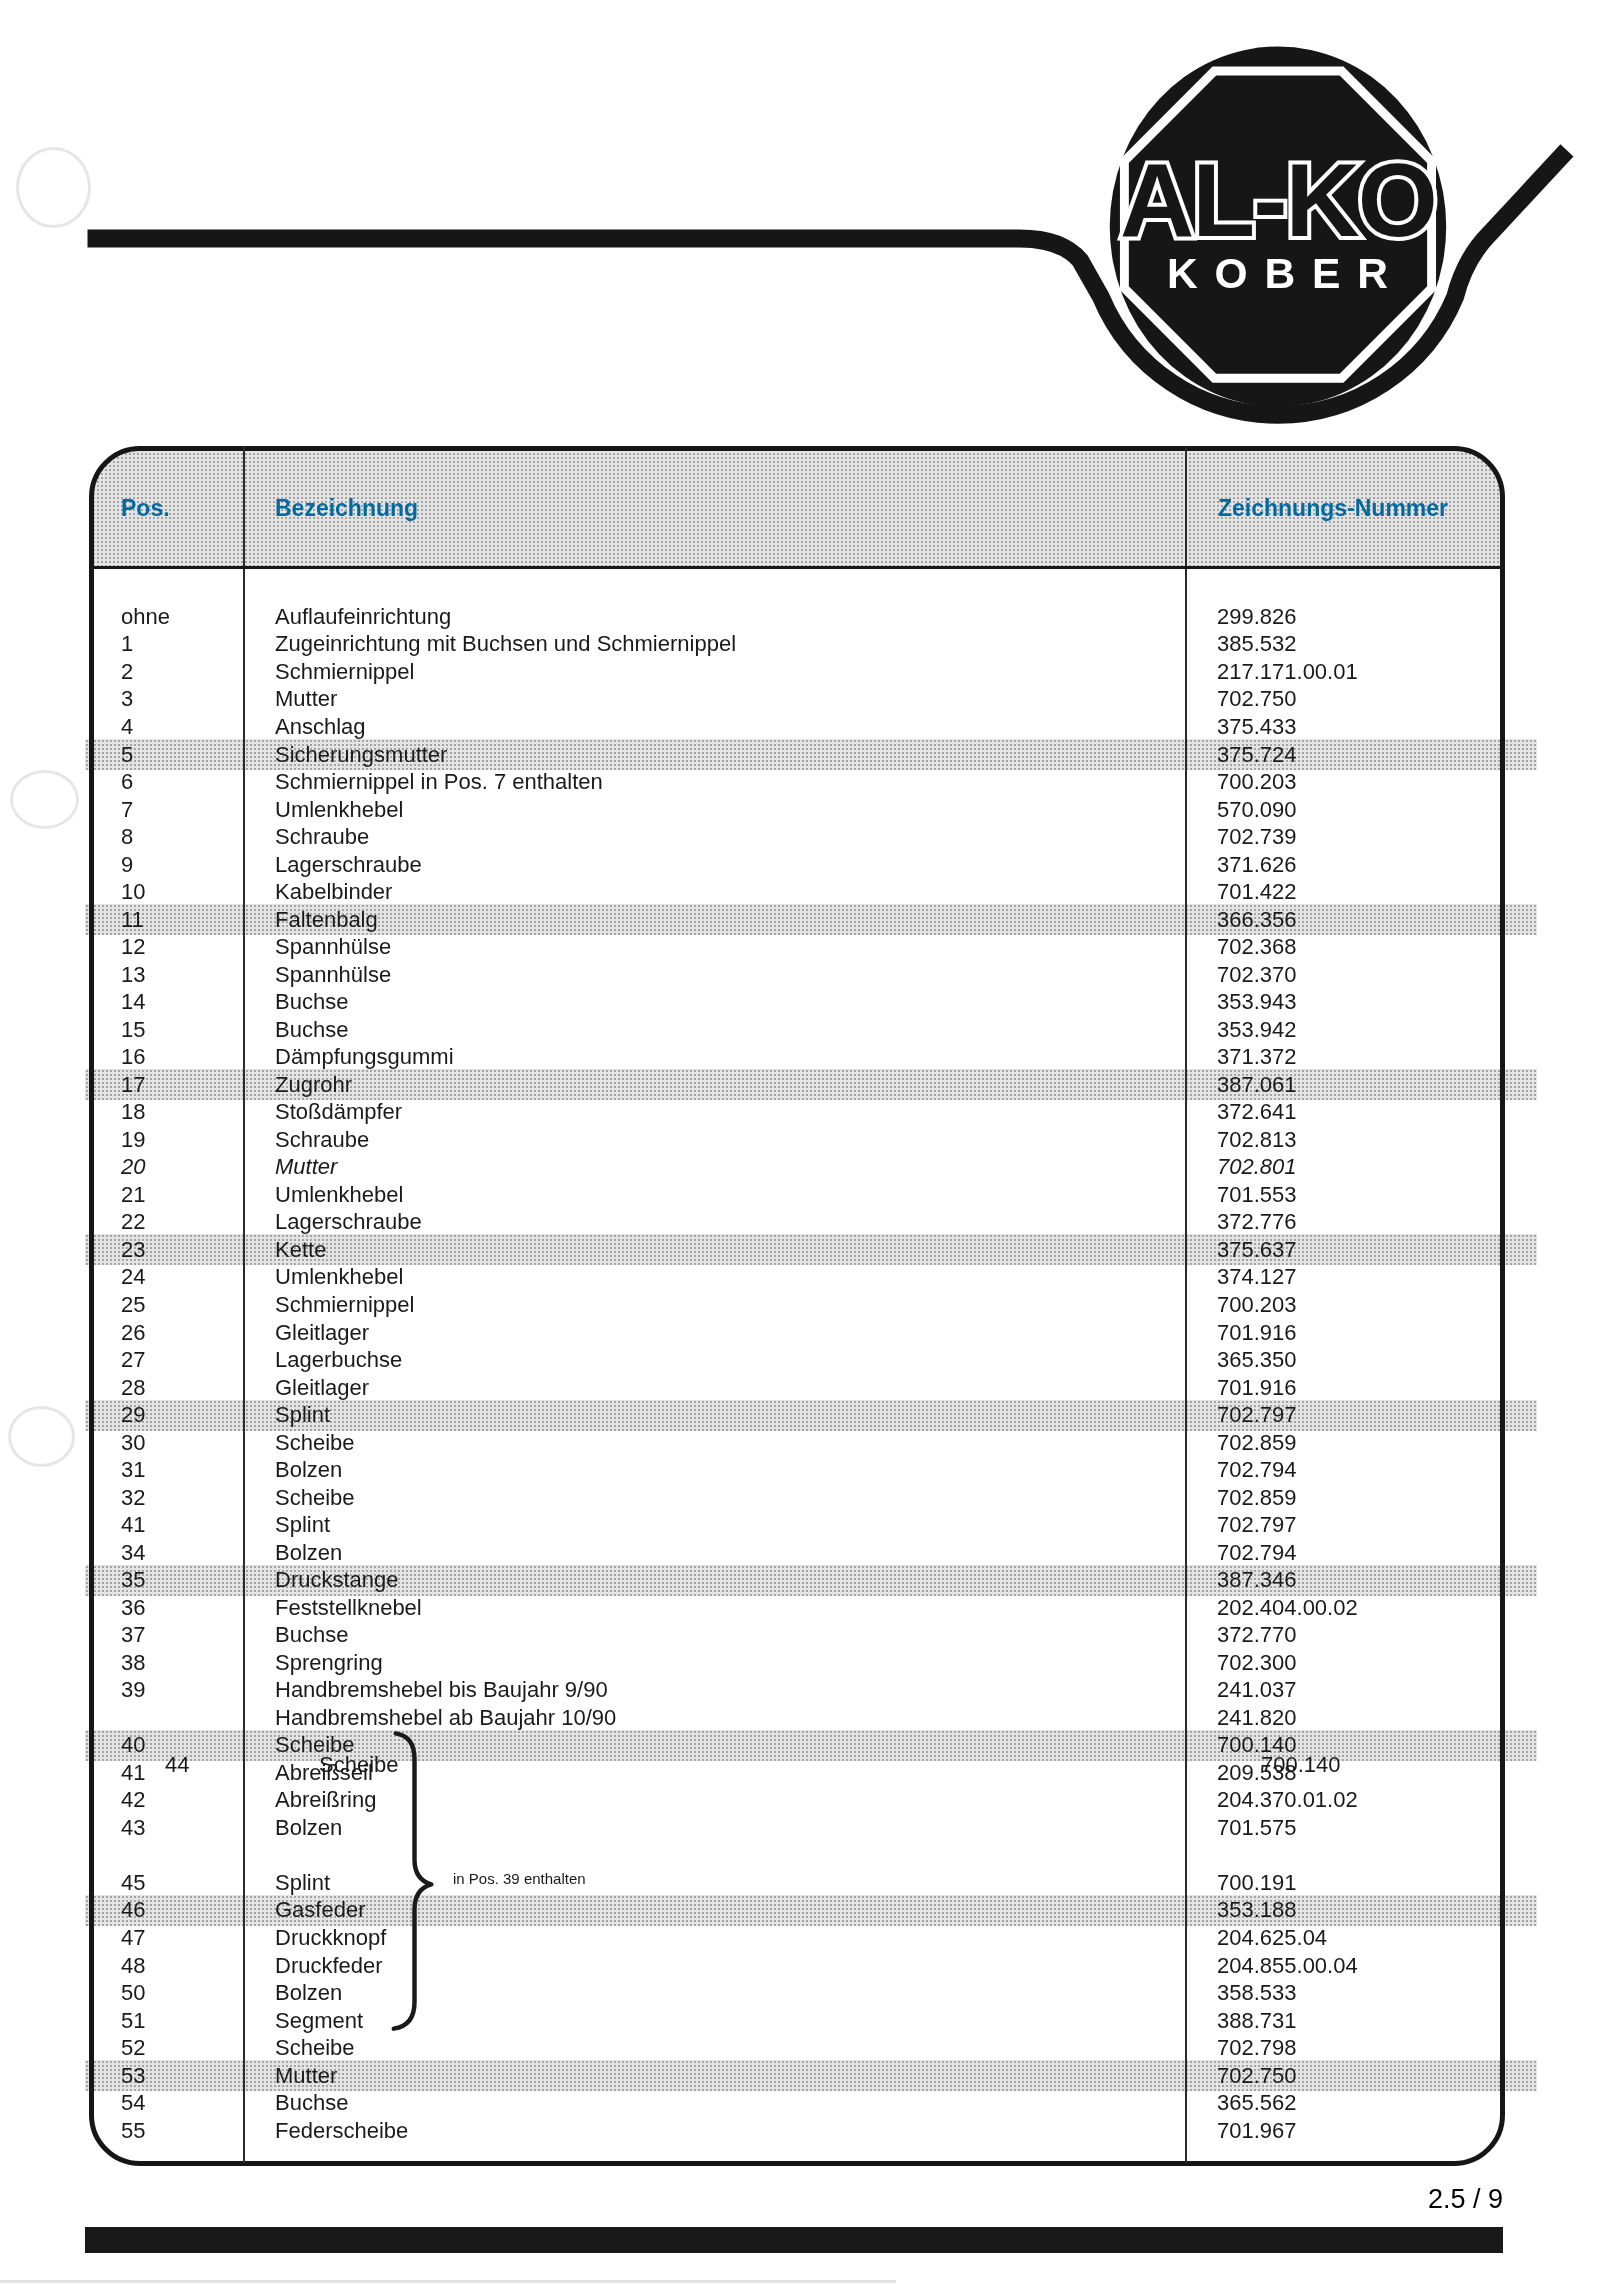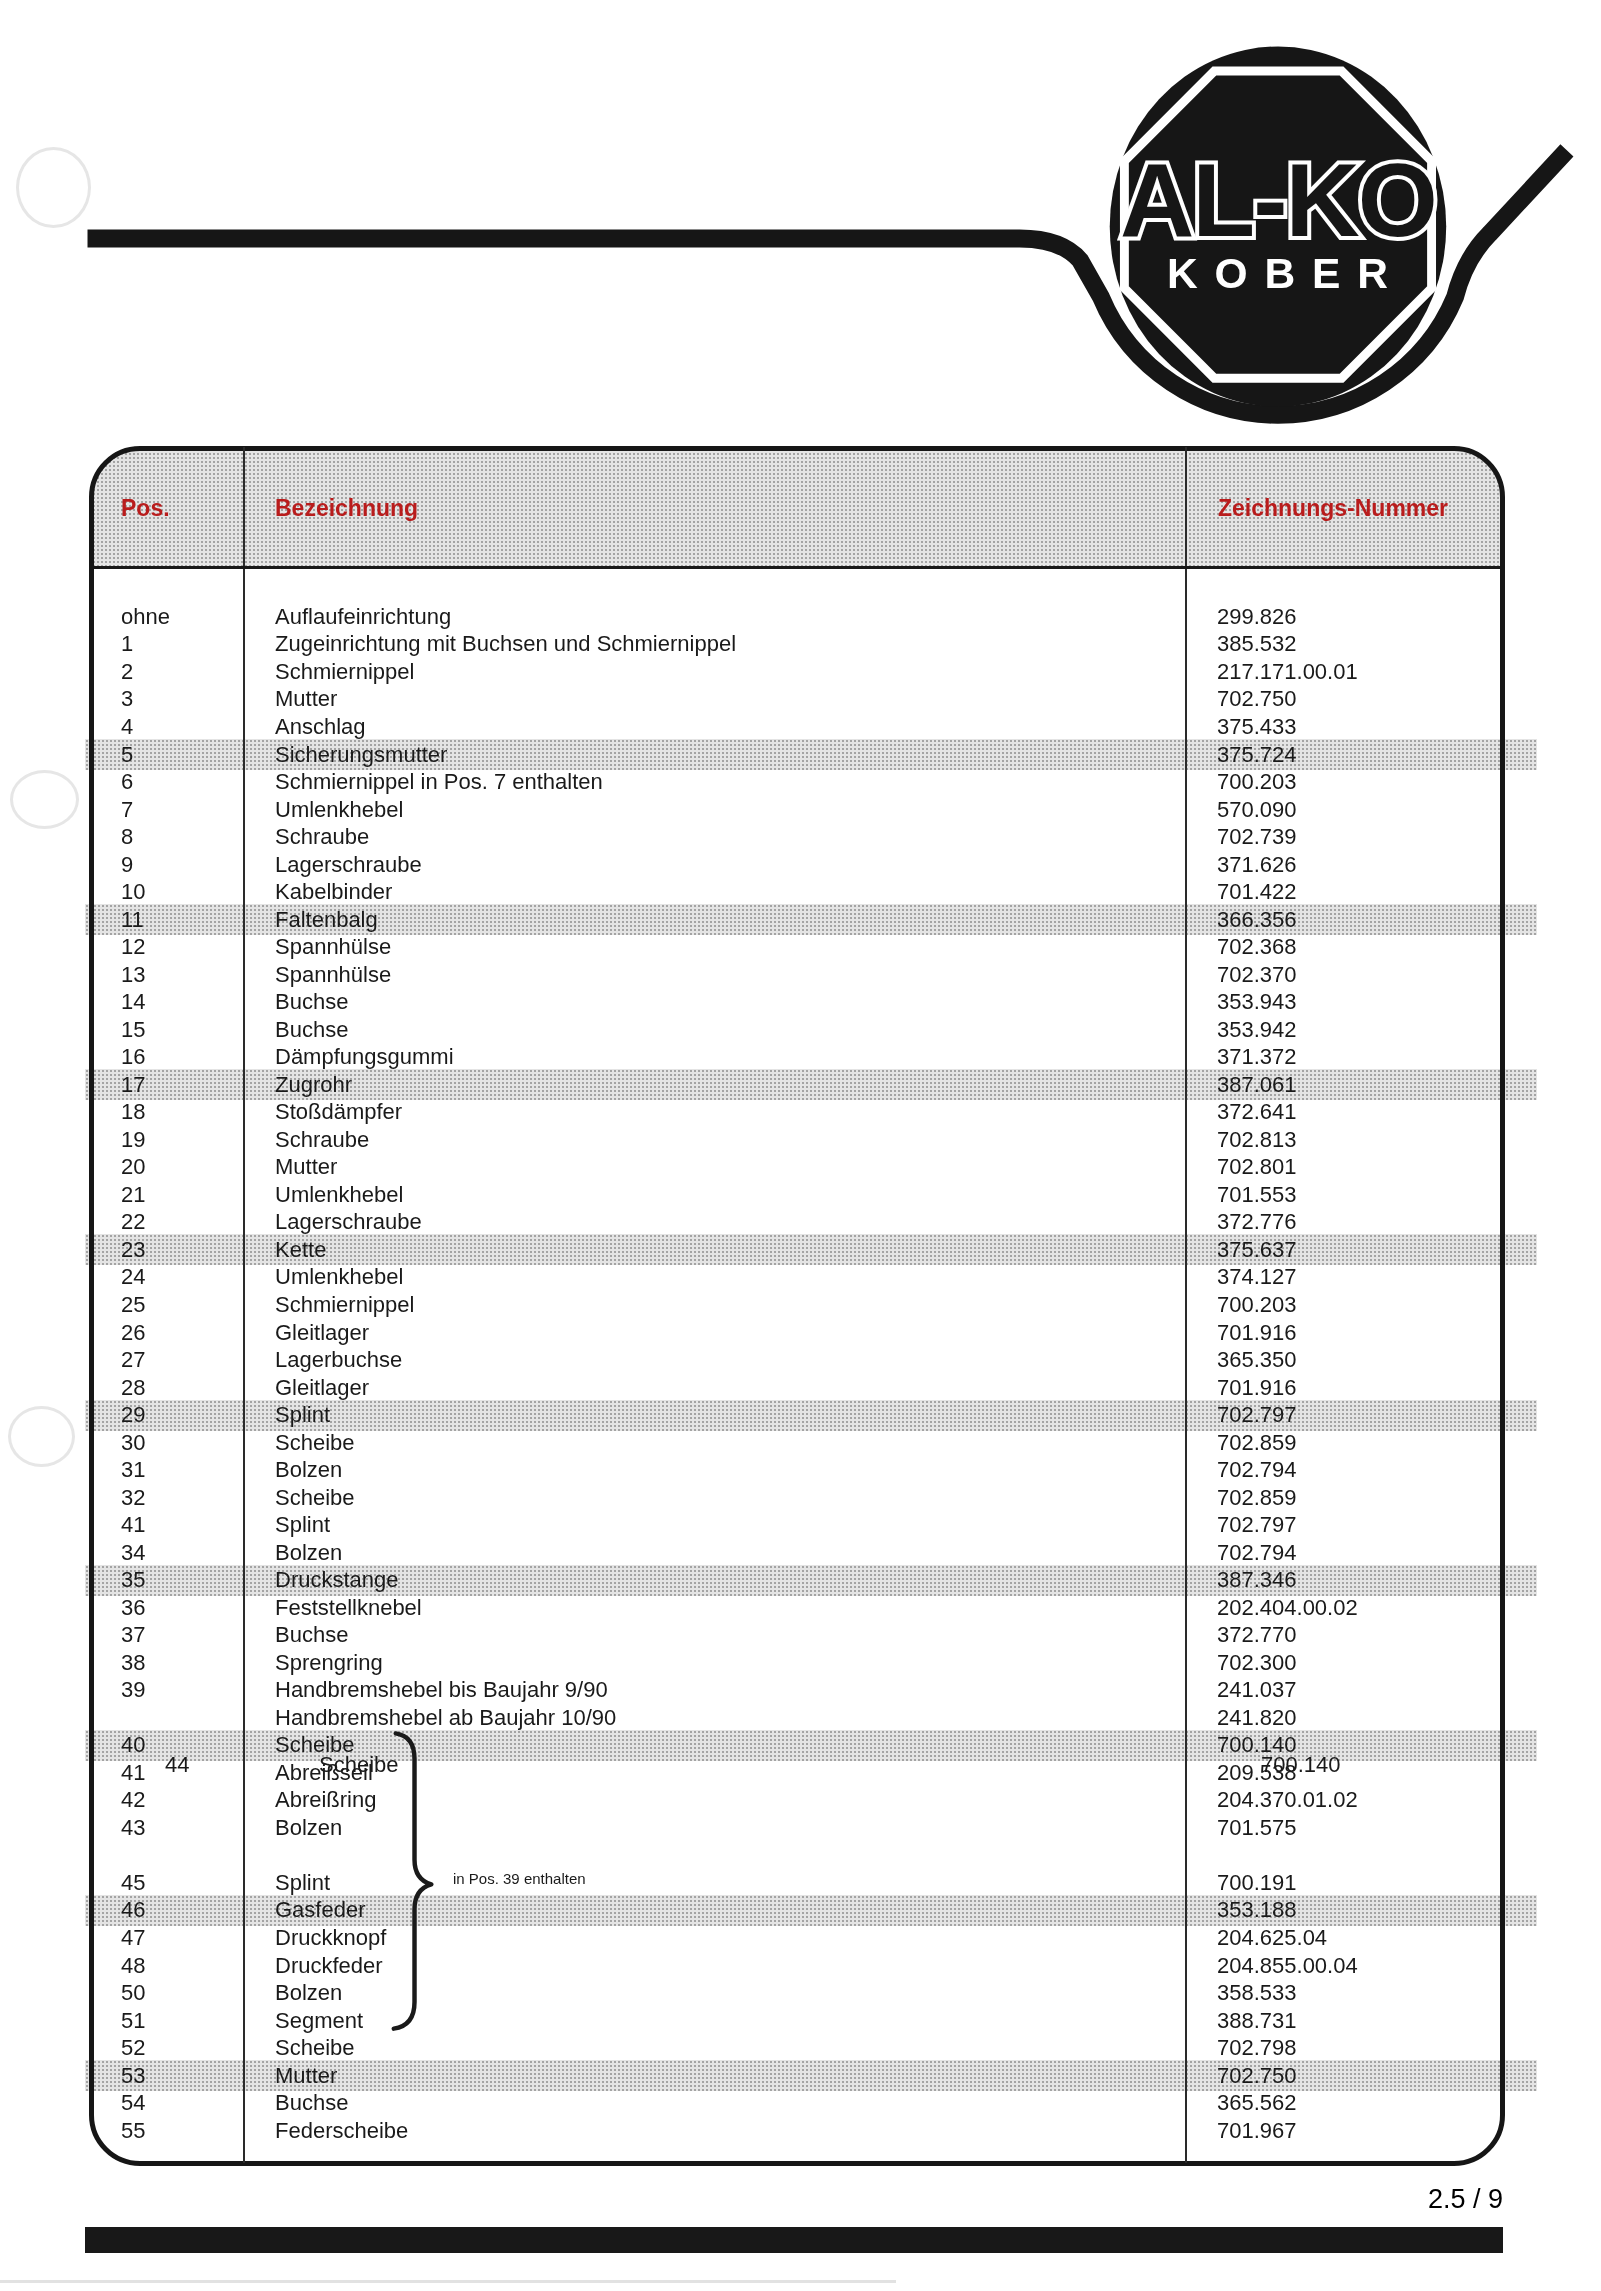--- a/index.html
+++ b/index.html
@@ -16,21 +16,21 @@
   }
   .band{left:85px;width:1452px;height:31px;}
   
   .frame{
     left:89px;top:446px;width:1416px;height:1720px;
     border:5px solid #161616;border-radius:51px;
     box-sizing:border-box;background:transparent;
   }
   .vline{top:447px;height:1716px;width:2px;background:#2a2a2a;}
   .hline{left:91px;width:1412px;height:3px;background:#161616;}
-  .hcell{top:495px;font-size:23px;font-weight:bold;color:#b91c1c;}
+  .hcell{top:495px;font-size:23px;font-weight:bold;color:#0369a1;}
   .row{left:0;height:28px;line-height:28px;font-size:22px;width:1602px;}
   .row span{position:absolute;white-space:nowrap;}
   .c-pos{left:121px;}
   .c-name{left:275px;}
   .c-nr{left:1217px;}
   .punch{border:3px solid #e6e6e6;border-radius:50%;background:transparent;}
   .note{font-size:15px;white-space:nowrap;}
   .pageno{font-size:27px;color:#000000;}
   .botbar{left:85px;top:2227px;width:1418px;height:26px;background:#181818;}
   .faintline{left:0;top:2280px;width:896px;height:3px;background:#e2e2e2;}
@@ -176,21 +176,21 @@
     <div class="abs row" style="top: 1098px;">
       <span class="c-pos">18</span>
       <span class="c-name">Stoßdämpfer</span>
       <span class="c-nr">372.641</span>
     </div>
     <div class="abs row" style="top: 1126px;">
       <span class="c-pos">19</span>
       <span class="c-name">Schraube</span>
       <span class="c-nr">702.813</span>
     </div>
-    <div class="abs row" style="top: 1153px;">
+    <div class="abs row" style="top: 1153px; font-style: italic;">
       <span class="c-pos">20</span>
       <span class="c-name">Mutter</span>
       <span class="c-nr">702.801</span>
     </div>
     <div class="abs row" style="top: 1181px;">
       <span class="c-pos">21</span>
       <span class="c-name">Umlenkhebel</span>
       <span class="c-nr">701.553</span>
     </div>
     <div class="abs row" style="top: 1208px;">

